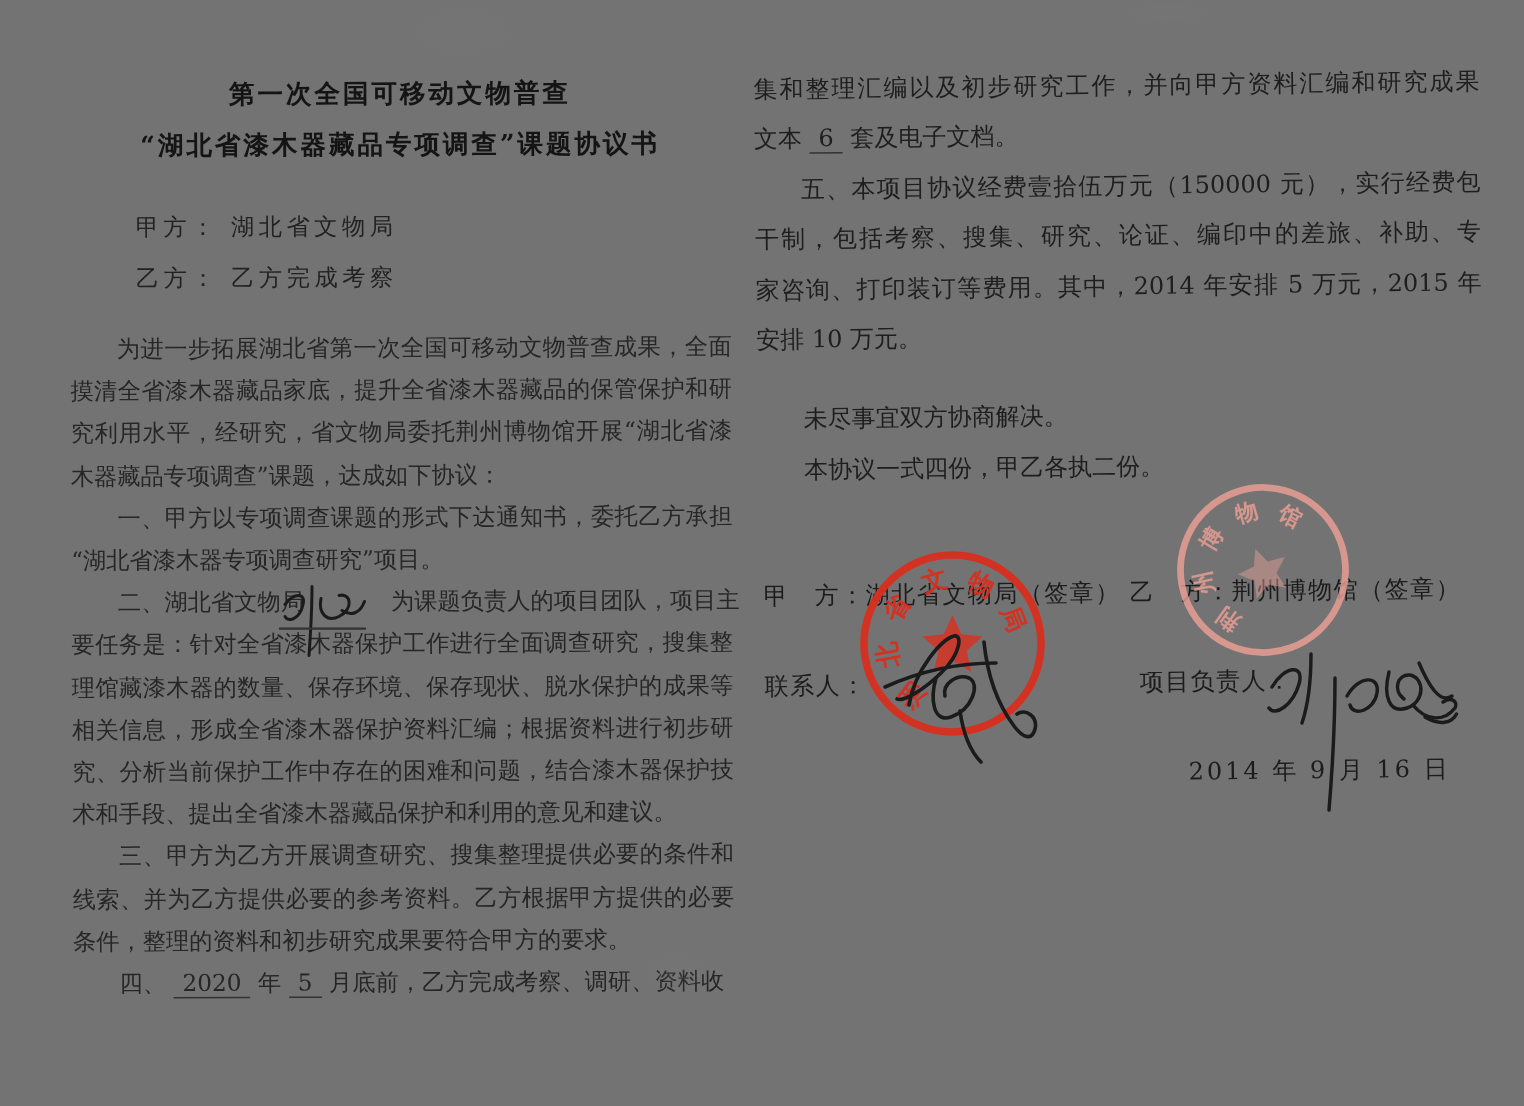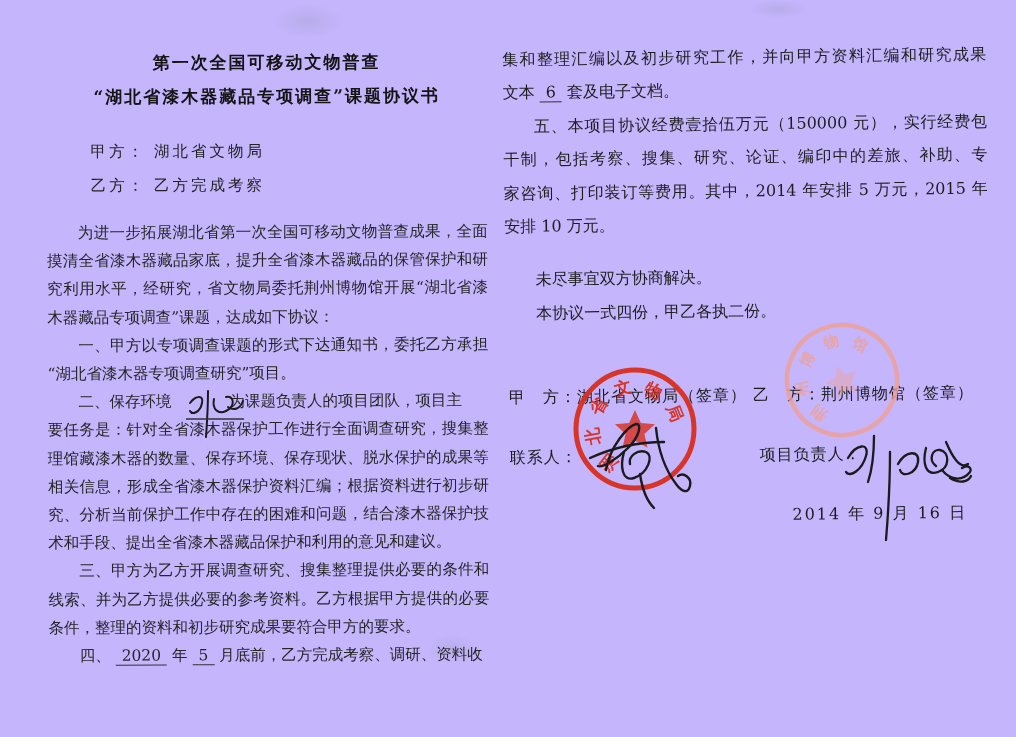--- a/index.html
+++ b/index.html
@@ -1,16 +1,16 @@
 <!DOCTYPE html>
 <html><head>
 <meta charset="utf-8">
 <style>
   html,body{margin:0;padding:0;background:#ffffff;}
-  .scan{position:relative;width:1016px;height:737px;background:#c4b5fd;overflow:hidden;
+  .scan{position:relative;width:1016px;height:737px;background:#737373;overflow:hidden;
         font-family:"DejaVu Serif","Liberation Serif",serif;color:#2a2a2a;}
   .page{position:absolute;}
   .page-left{left:46px;top:40px;width:441px;transform:rotate(-0.25deg);transform-origin:left top;}
   .page-right{left:502px;top:40px;width:484px;transform:rotate(-0.65deg);transform-origin:left top;}
   .title{position:absolute;left:0;width:100%;text-align:center;font-weight:bold;color:#141414;
          font-size:17px;letter-spacing:2px;}
   .party{position:absolute;left:8px;font-size:15.5px;letter-spacing:3px;color:#222;margin-left:36px;}
   .ln{position:absolute;left:0;width:100%;height:23px;line-height:23px;font-size:15.5px;
       color:#262626;white-space:nowrap;}
   .jus{text-align:justify;text-align-last:justify;white-space:normal;}
@@ -41,21 +41,21 @@
     <div class="party" style="top:136px;">乙方： 乙方完成考察</div>
 
     <div class="ln jus ind" style="top:182px;">为进一步拓展湖北省第一次全国可移动文物普查成果，全面</div>
     <div class="ln jus" style="top:210px;">摸清全省漆木器藏品家底，提升全省漆木器藏品的保管保护和研</div>
     <div class="ln jus" style="top:238px;">究利用水平，经研究，省文物局委托荆州博物馆开展“湖北省漆</div>
     <div class="ln" style="top:267px;">木器藏品专项调查”课题，达成如下协议：</div>
     <div class="ln jus ind" style="top:295px;">一、甲方以专项调查课题的形式下达通知书，委托乙方承担</div>
     <div class="ln" style="top:323px;">“湖北省漆木器专项调查研究”项目。</div>
 
     <div class="ln" style="top:351px;text-indent:31px;">
-      <span>二、保存环境</span><span style="display:inline-block;width:58px;"></span><span>为课题负责人的项目团队，项目主</span>
+      <span>二、湖北省文物局</span><span style="display:inline-block;width:58px;"></span><span>为课题负责人的项目团队，项目主</span>
     </div>
 
     <div class="ln jus" style="top:379px;">要任务是：针对全省漆木器保护工作进行全面调查研究，搜集整</div>
     <div class="ln jus" style="top:408px;">理馆藏漆木器的数量、保存环境、保存现状、脱水保护的成果等</div>
     <div class="ln jus" style="top:436px;">相关信息，形成全省漆木器保护资料汇编；根据资料进行初步研</div>
     <div class="ln jus" style="top:464px;">究、分析当前保护工作中存在的困难和问题，结合漆木器保护技</div>
     <div class="ln" style="top:492px;">术和手段、提出全省漆木器藏品保护和利用的意见和建议。</div>
     <div class="ln jus ind" style="top:520px;">三、甲方为乙方开展调查研究、搜集整理提供必要的条件和</div>
     <div class="ln jus" style="top:549px;">线索、并为乙方提供必要的参考资料。乙方根据甲方提供的必要</div>
     <div class="ln" style="top:577px;">条件，整理的资料和初步研究成果要符合甲方的要求。</div>

